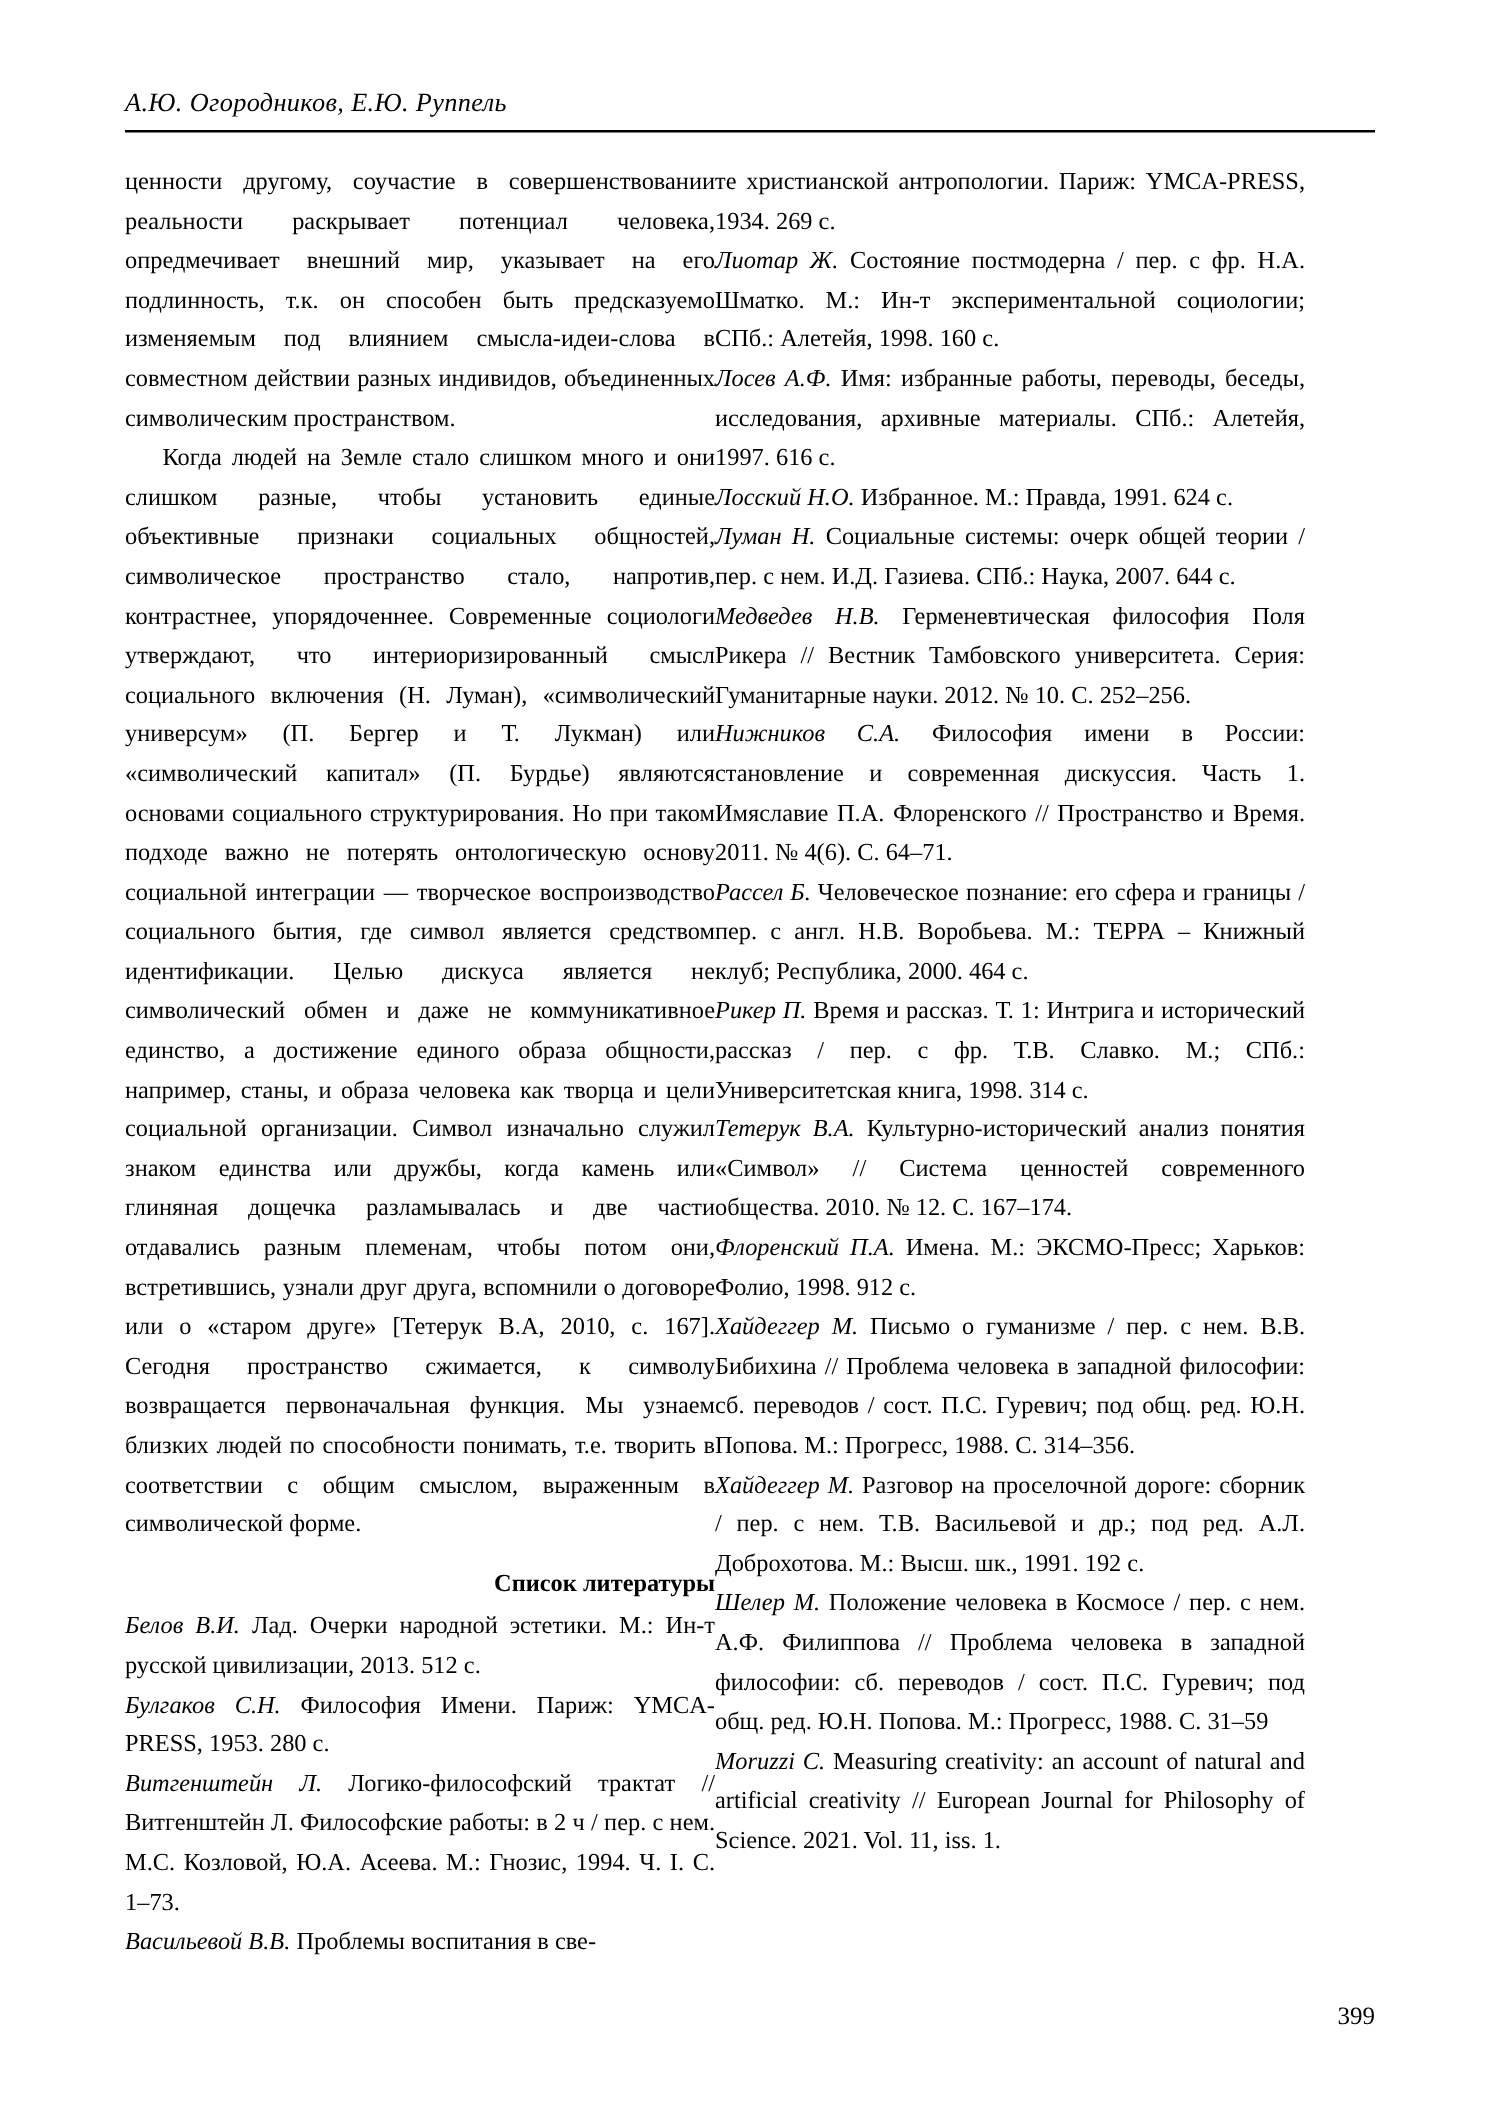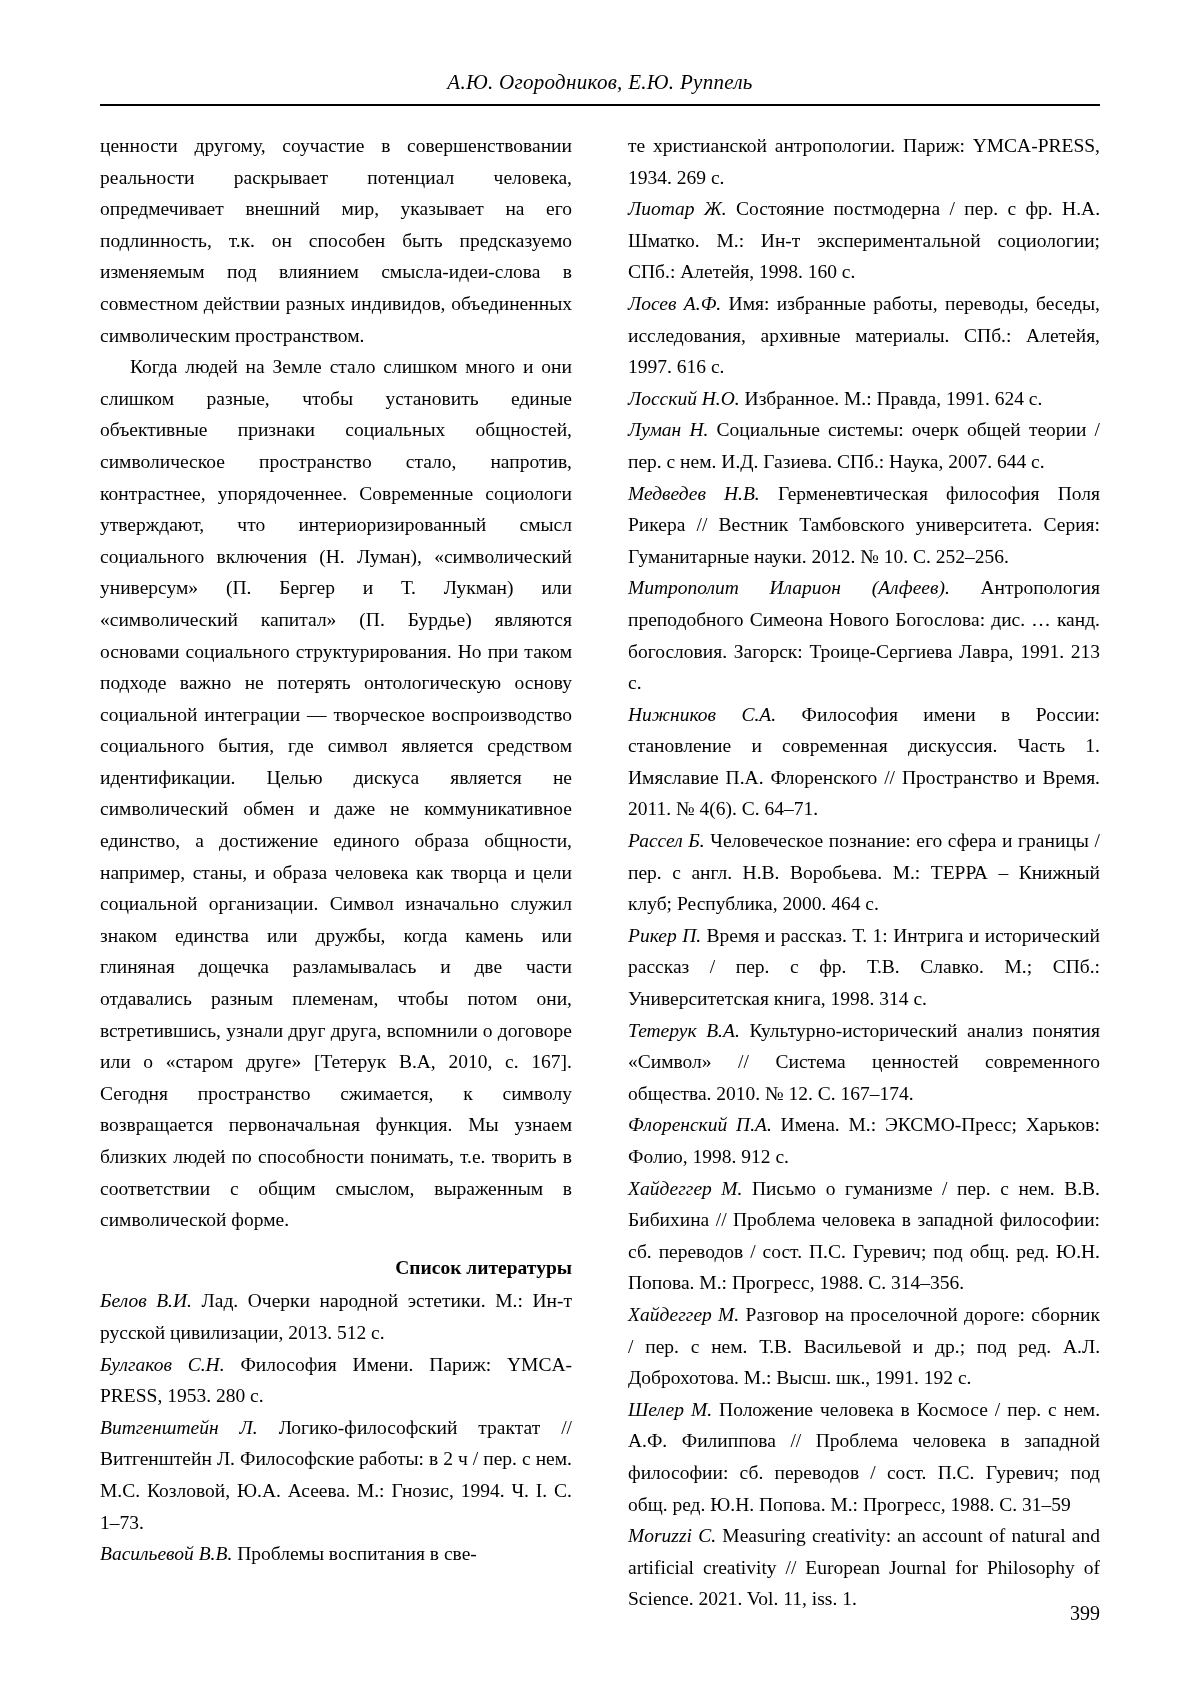--- a/index.html
+++ b/index.html
@@ -15,42 +15,40 @@
     background: #ffffff;
     font-family: "Liberation Serif", serif;
     color: #000000;
     box-sizing: border-box;
   }
   .running-head {
     position: absolute;
     top: 70px;
     left: 100px;
     width: 1000px;
-    text-align: center;
     font-family: "Liberation Serif", serif;
     font-style: italic;
     font-size: 21px;
     letter-spacing: 0.3px;
   }
   .head-rule {
     position: absolute;
     top: 104px;
     left: 100px;
     width: 1000px;
     height: 2px;
     background: #000000;
   }
   .columns {
     position: absolute;
     top: 130px;
     left: 100px;
     width: 1000px;
     height: 1380px;
     display: flex;
-    gap: 56px;
   }
   .col {
     width: 472px;
     font-size: 19.5px;
     line-height: 31.6px;
     text-align: justify;
     text-justify: inter-word;
     hyphens: manual;
   }
   .col p {
@@ -102,21 +100,20 @@
     </div>
 
     <div class="col">
       <p>те христианской антропологии. Париж: YMCA-PRESS, 1934. 269 с.</p>
 
       <p class="ref"><i>Лиотар Ж.</i><span> Состояние постмодерна / пер. с фр. Н.А. Шматко. М.: Ин-т экспериментальной социологии; СПб.: Алетейя, 1998. 160 с.</span></p>
       <p class="ref"><i>Лосев А.Ф.</i><span> Имя: избранные работы, переводы, беседы, исследования, архивные материалы. СПб.: Алетейя, 1997. 616 с.</span></p>
       <p class="ref"><i>Лосский Н.О.</i><span> Избранное. М.: Правда, 1991. 624 с.</span></p>
       <p class="ref"><i>Луман Н.</i><span> Социальные системы: очерк общей теории / пер. с нем. И.Д. Газиева. СПб.: Наука, 2007. 644 с.</span></p>
       <p class="ref"><i>Медведев Н.В.</i><span> Герменевтическая философия Поля Рикера // Вестник Тамбовского университета. Серия: Гуманитарные науки. 2012. № 10. С. 252–256.</span></p>
-      <p class="ref"><i>Митрополит Иларион (Алфеев).</i><span> Антропология преподобного Симеона Нового Богослова: дис. … канд. богословия. Загорск: Троице-Сергиева Лавра, 1991. 213 с.</span></p>
       <p class="ref"><i>Нижников С.А.</i><span> Философия имени в России: становление и современная дискуссия. Часть 1. Имяславие П.А. Флоренского // Пространство и Время. 2011. № 4(6). С. 64–71.</span></p>
       <p class="ref"><i>Рассел Б.</i><span> Человеческое познание: его сфера и границы / пер. с англ. Н.В. Воробьева. М.: ТЕРРА – Книжный клуб; Республика, 2000. 464 с.</span></p>
       <p class="ref"><i>Рикер П.</i><span> Время и рассказ. Т. 1: Интрига и исторический рассказ / пер. с фр. Т.В. Славко. М.; СПб.: Университетская книга, 1998. 314 с.</span></p>
       <p class="ref"><i>Тетерук В.А.</i><span> Культурно-исторический анализ понятия «Символ» // Система ценностей современного общества. 2010. № 12. С. 167–174.</span></p>
       <p class="ref"><i>Флоренский П.А.</i><span> Имена. М.: ЭКСМО-Пресс; Харьков: Фолио, 1998. 912 с.</span></p>
       <p class="ref"><i>Хайдеггер М.</i><span> Письмо о гуманизме / пер. с нем. В.В. Бибихина // Проблема человека в западной философии: сб. переводов / сост. П.С. Гуревич; под общ. ред. Ю.Н. Попова. М.: Прогресс, 1988. С. 314–356.</span></p>
       <p class="ref"><i>Хайдеггер М.</i><span> Разговор на проселочной дороге: сборник / пер. с нем. Т.В. Васильевой и др.; под ред. А.Л. Доброхотова. М.: Высш. шк., 1991. 192 с.</span></p>
       <p class="ref"><i>Шелер М.</i><span> Положение человека в Космосе / пер. с нем. А.Ф. Филиппова // Проблема человека в западной философии: сб. переводов / сост. П.С. Гуревич; под общ. ред. Ю.Н. Попова. М.: Прогресс, 1988. С. 31–59</span></p>
       <p class="ref"><i>Moruzzi C.</i><span> Measuring creativity: an account of natural and artificial creativity // European Journal for Philosophy of Science. 2021. Vol. 11, iss. 1.</span></p>
     </div>

